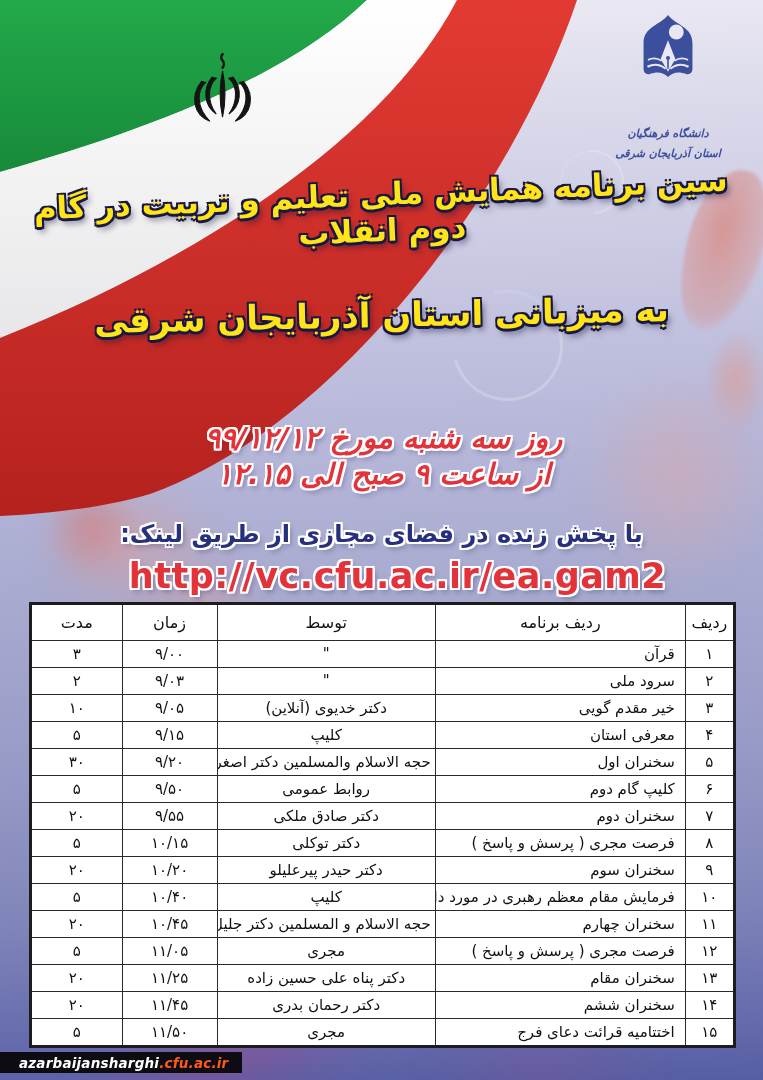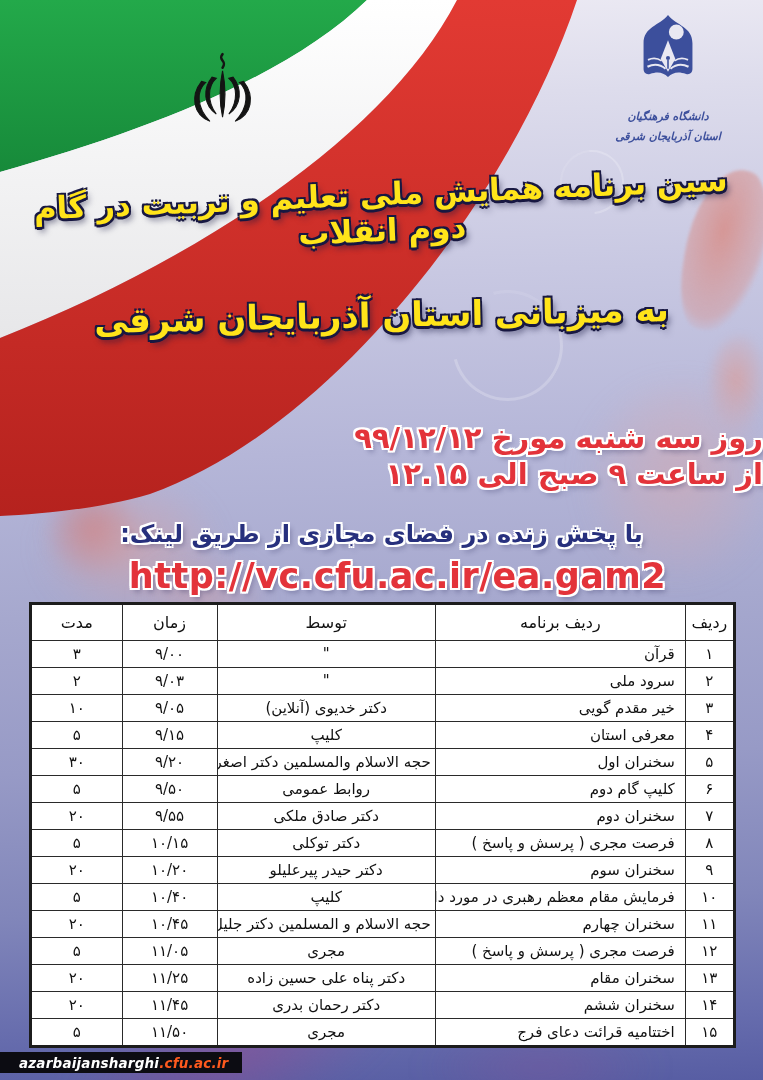--- a/index.html
+++ b/index.html
@@ -11,34 +11,34 @@
   }
   
   .petal{position:absolute;border-radius:55% 45% 60% 40% / 50% 62% 38% 55%;pointer-events:none;}
   
   .swirl{position:absolute;border-radius:50%;border:3px solid rgba(255,255,255,0.22);
     border-bottom-color:transparent;border-left-color:rgba(255,255,255,0.10);pointer-events:none;}
   
   .flag{position:absolute;top:0;left:0;pointer-events:none;}
   
   .logo-block{position:absolute;top:12px;right:20px;width:150px;text-align:center;}
-  .logo-caption{margin-top:3px;font-size:11px;font-weight:bold;font-style:italic;
+  .logo-caption{margin-top:20px;font-size:11px;font-weight:bold;font-style:italic;
     color:var(--logo-blue);line-height:1.8;direction:rtl;}
   
   .title-line{position:absolute;left:0;right:0;text-align:center;direction:rtl;
     color:var(--title-yellow);font-weight:bold;
     text-shadow:2px 2px 0 #181842,-2px -2px 0 #181842,2px -2px 0 #181842,-2px 2px 0 #181842,
       0 3px 0 #181842,3px 5px 6px rgba(20,20,60,.55);}
   .title-1{top:176px;font-size:31px;transform:rotate(-2.4deg);}
   .title-2{top:295px;font-size:34px;transform:rotate(-1.2deg);}
   
   .outline-white{text-shadow:-2px -2px 0 #fff,2px -2px 0 #fff,-2px 2px 0 #fff,2px 2px 0 #fff,
       0 -2px 0 #fff,0 2px 0 #fff,-2px 0 0 #fff,2px 0 0 #fff,3px 4px 5px rgba(40,40,90,.35);}
-  .date-block{position:absolute;top:420px;left:4px;right:0;direction:rtl;
-    color:var(--date-red);font-size:29px;font-weight:bold;line-height:1.25;}
+  .date-block{position:absolute;top:420px;left:4px;right:0;text-align:center;direction:rtl;
+    color:var(--date-red);font-size:29px;font-weight:bold;line-height:1.25;font-style:italic;}
   .broadcast{position:absolute;top:520px;left:0;right:0;text-align:center;direction:rtl;
     color:var(--navy);font-size:24px;font-weight:bold;}
   .link-line{position:absolute;top:556px;left:0;right:0;text-align:center;direction:ltr;margin-left:32px;}
   .link-line a{color:var(--link-red);font-size:35px;font-weight:bold;text-decoration:none;
     letter-spacing:.5px;}
   
   .table-wrap{position:absolute;left:29px;top:602px;width:707px;height:446px;}
   table{width:100%;height:100%;border-collapse:collapse;table-layout:fixed;direction:rtl;
     background:#fff;border:3px solid #1c1c1c;}
   th,td{border:1.6px solid #2a2a2a;text-align:center;vertical-align:middle;

